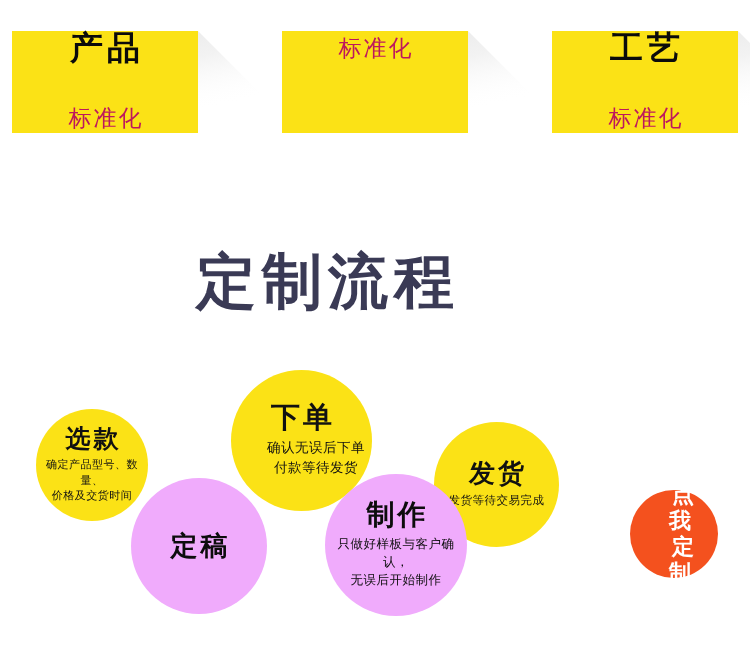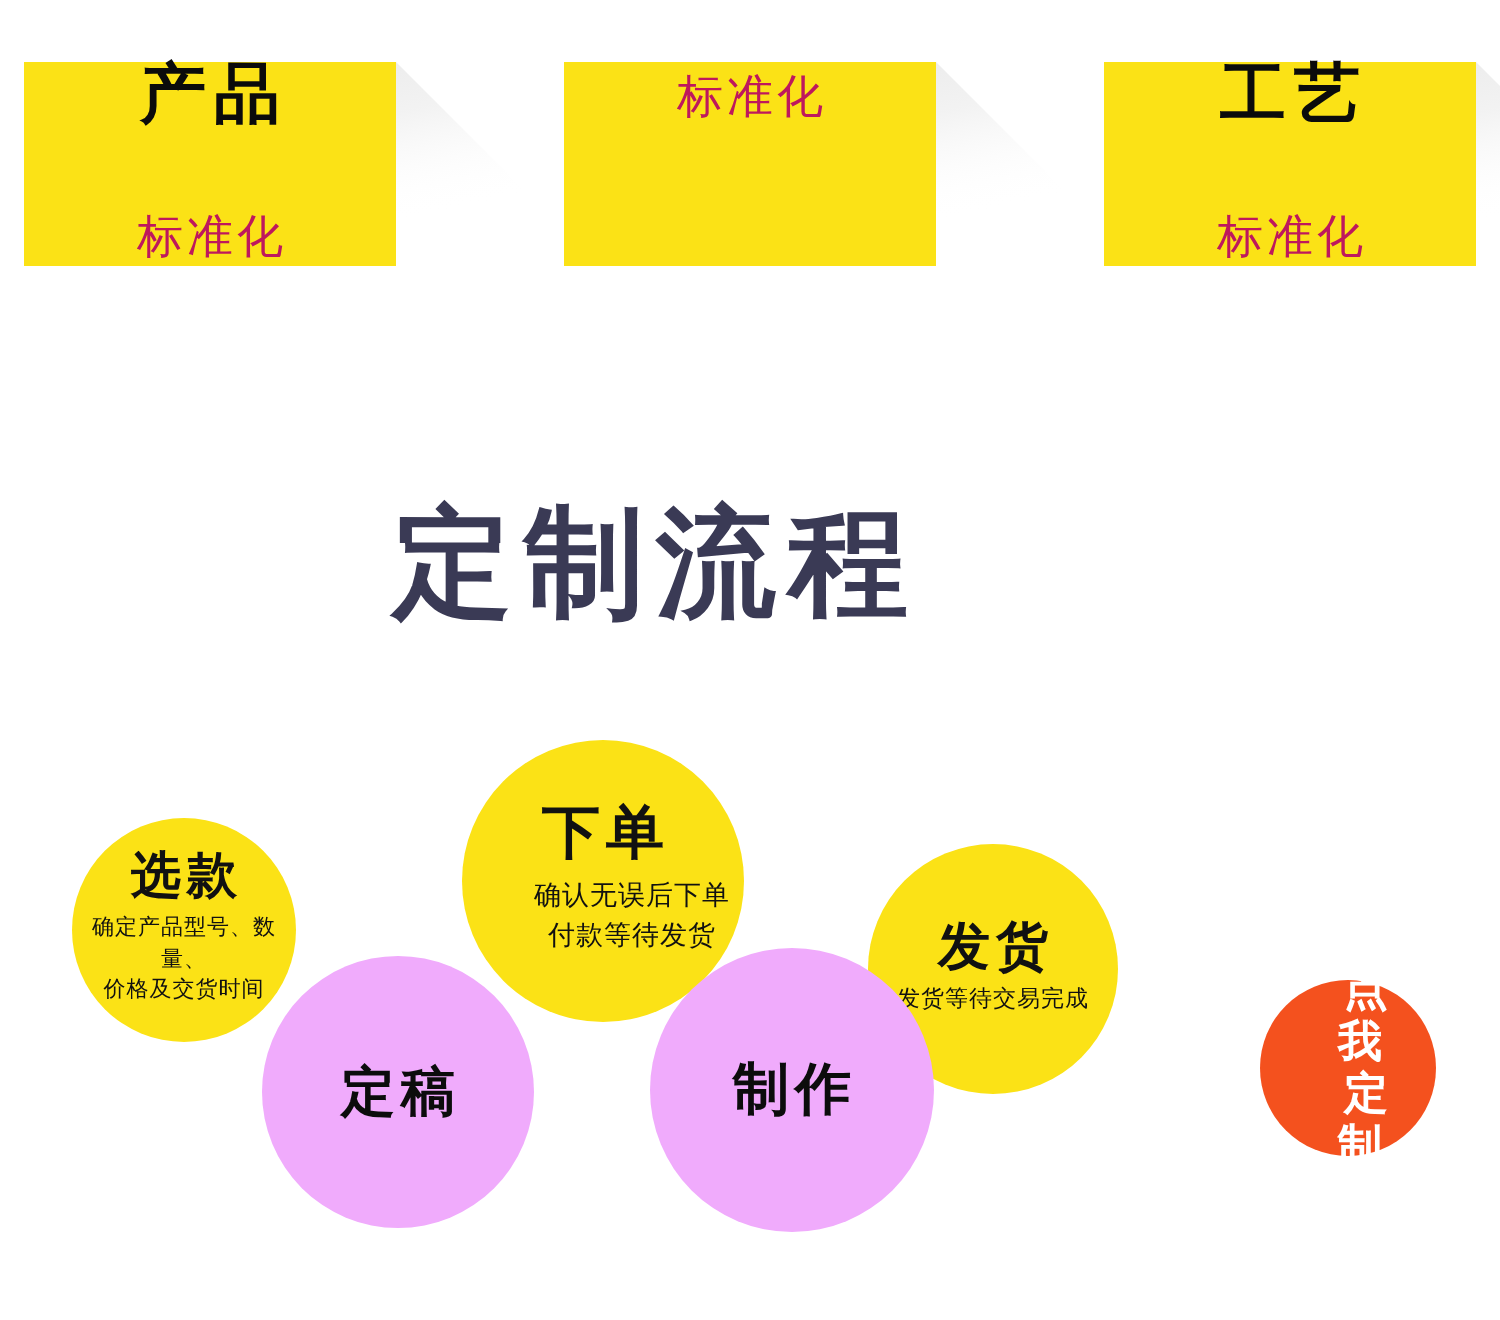--- a/index.html
+++ b/index.html
@@ -305,20 +305,24 @@
         <div>发货等待交易完成</div>
       </div>
     </div>
 
     <div class="circle blue c-dinggao">
       <div class="c-title">定稿</div>
     </div>
 
     <div class="circle blue c-zhizuo">
       <div class="c-title">制作</div>
+      <div class="c-desc">
+        <div>只做好样板与客户确认，</div>
+        <div>无误后开始制作</div>
+      </div>
     </div>
 
     <div class="cta-button">
       <span>点我</span>
       <span>定制</span>
     </div>
 
   </div>
 
 </div>

